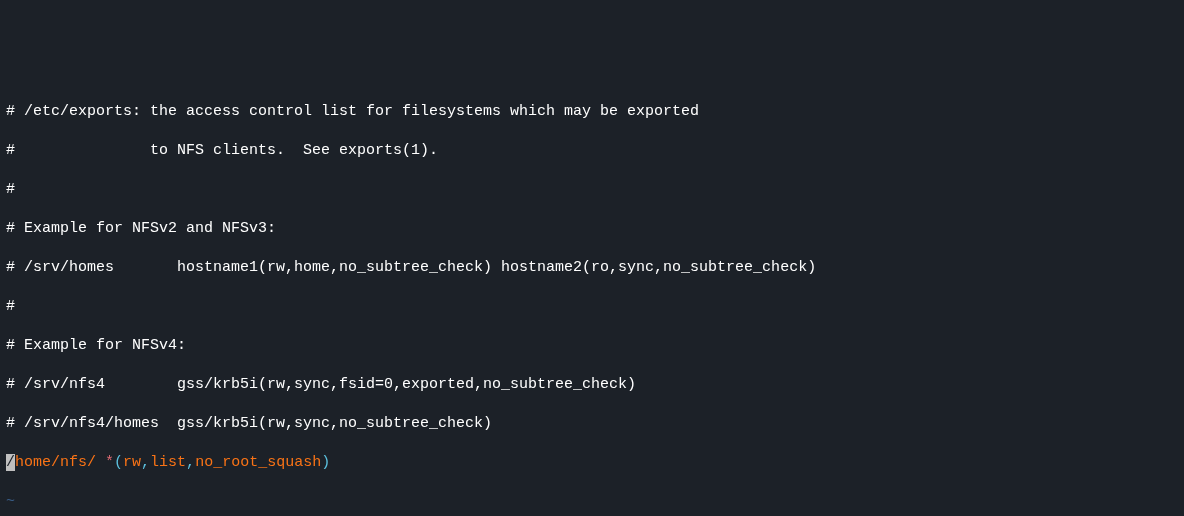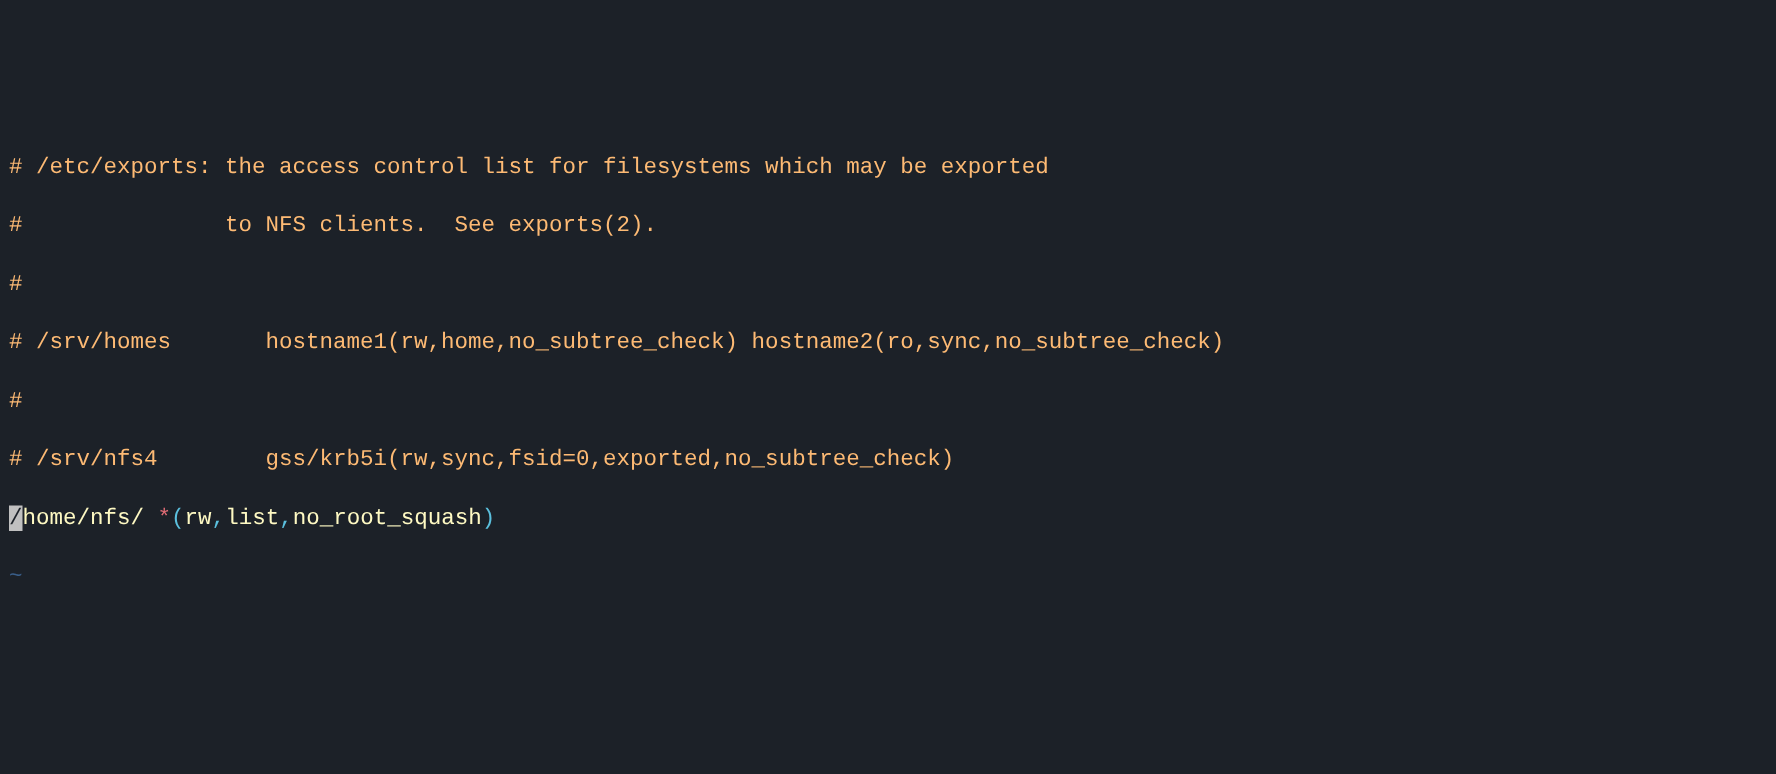--- a/index.html
+++ b/index.html
@@ -14,45 +14,48 @@
       overflow: hidden;
       position: relative;
       white-space: pre;
     }
     .editor {
       padding: 4px 6px;
       position: relative;
       height: 100%;
     }
     .line { display: block; }
-    .comment { color: #fdba74; }
+    .comment { color: #ffffff; }
     .content-line { color: #d0d0d0; }
-    .content-line .op { color: #fef9c3; }
+    .content-line .op { color: #f97316; }
     .content-line .star { color: #e06c75; }
     .content-line .punct { color: #5bc0de; }
     .cursor {
       background: #c0c0c0;
       color: #1c2128;
     }
     .tilde {
       color: #3a5f8a;
     }
   </style>
 </head>
 <body>
 
 
 
 <div class="editor">
 <span class="line comment"># /etc/exports: the access control list for filesystems which may be exported</span>
-<span class="line comment">#               to NFS clients.  See exports(2).</span>
+<span class="line comment">#               to NFS clients.  See exports(1).</span>
 <span class="line comment">#</span>
+<span class="line comment"># Example for NFSv2 and NFSv3:</span>
 <span class="line comment"># /srv/homes       hostname1(rw,home,no_subtree_check) hostname2(ro,sync,no_subtree_check)</span>
 <span class="line comment">#</span>
+<span class="line comment"># Example for NFSv4:</span>
 <span class="line comment"># /srv/nfs4        gss/krb5i(rw,sync,fsid=0,exported,no_subtree_check)</span>
+<span class="line comment"># /srv/nfs4/homes  gss/krb5i(rw,sync,no_subtree_check)</span>
 <span class="line content-line"><span class="cursor">/</span><span class="op">home/nfs/ </span><span class="star">*</span><span class="punct">(</span><span class="op">rw</span><span class="punct">,</span><span class="op">list</span><span class="punct">,</span><span class="op">no_root_squash</span><span class="punct">)</span></span>
 <span class="line tilde">~</span>
 
 
 
 
 
 
 
 

